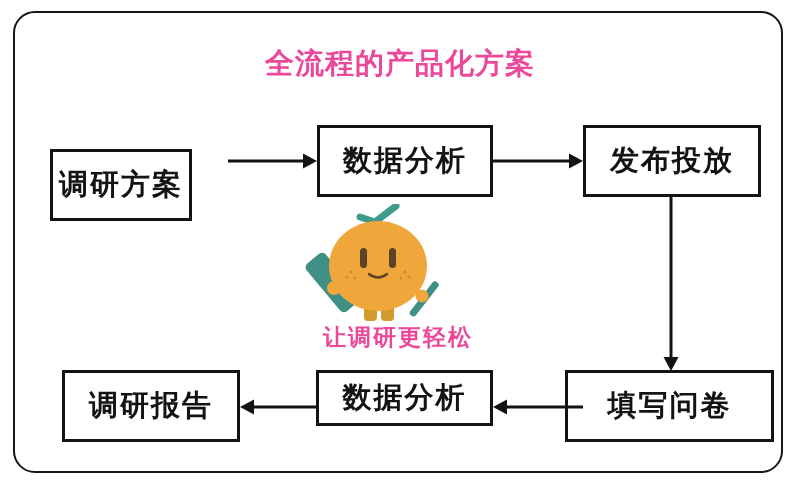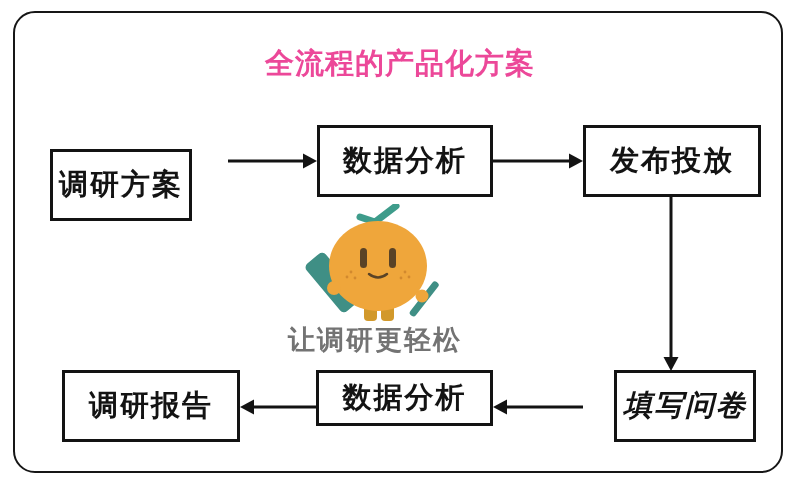--- a/index.html
+++ b/index.html
@@ -41,43 +41,43 @@
   .node-label {
     font-size: 29px;
     font-weight: 600;
     letter-spacing: 2px;
     color: #131313;
     white-space: nowrap;
   }
   .pos-tl { left: 50px;  top: 125px; width: 142px; height: 72px; margin-top: 24px; }
   .pos-tm { left: 317px; top: 125px; width: 176px; height: 72px; }
   .pos-tr { left: 583px; top: 125px; width: 178px; height: 72px; }
-  .pos-br { left: 614px; top: 370px; width: 142px; height: 72px; font-style: italic; }
+  .pos-br { left: 565px; top: 370px; width: 209px; height: 72px; }
   .pos-bm { left: 316px; top: 370px; width: 177px; height: 56px; }
   .pos-bl { left: 62px;  top: 370px; width: 178px; height: 72px; }
   .arrows-layer {
     position: absolute;
     left: 0; top: 0;
     width: 800px; height: 490px;
     pointer-events: none;
   }
   .mascot-svg {
     position: absolute;
     left: 298px; top: 204px;
     width: 165px; height: 118px;
   }
   .tagline {
     position: absolute;
     left: 288px; top: 322px;
     width: 185px;
-    text-align: left;
-    font-size: 27px;
+    text-align: right;
+    font-size: 23px;
     font-weight: 700;
     letter-spacing: 2px;
-    color: #737373;
+    color: #ec4899;
     white-space: nowrap;
   }
 </style>
 </head>
 <body>
 
 <div class="canvas">
 
   <div class="frame"></div>
 

